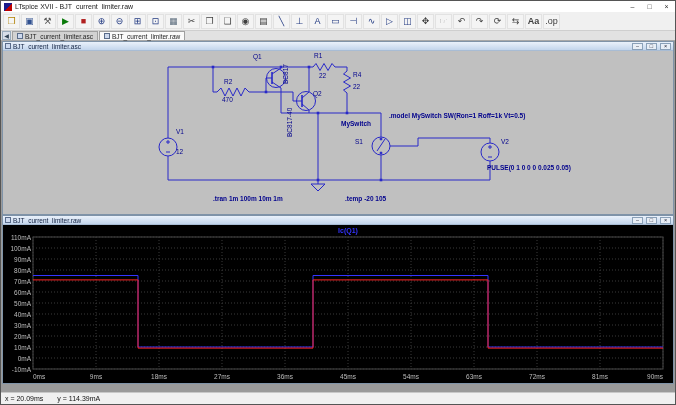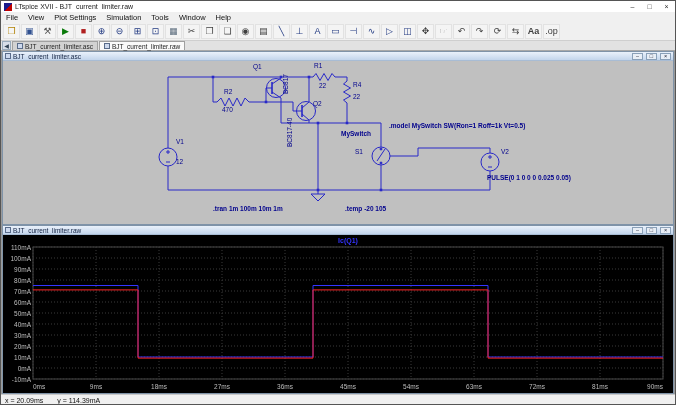--- a/index.html
+++ b/index.html
@@ -54,29 +54,20 @@
 <div class="app">
 
   <div class="titlebar">
     <div class="app-icon"></div>
     <div class="titlebar-text">LTspice XVII - BJT_current_limiter.raw</div>
     <div class="win-btn">–</div>
     <div class="win-btn">□</div>
     <div class="win-btn">×</div>
   </div>
 
-  <div class="menubar">
-      <span class="menu-item">File</span>
-      <span class="menu-item">View</span>
-      <span class="menu-item">Plot Settings</span>
-      <span class="menu-item">Simulation</span>
-      <span class="menu-item">Tools</span>
-      <span class="menu-item">Window</span>
-      <span class="menu-item">Help</span>
-    </div>
 
   <div class="toolbar">
       <div class="tbtn">
         <span class="glyph" style="color: rgb(176, 128, 0);">❒</span>
       </div>
       <div class="tbtn">
         <span class="glyph" style="color: rgb(48, 80, 144);">▣</span>
       </div>
       <div class="tbtn">
         <span class="glyph" style="color: rgb(85, 85, 85);">⚒</span>

